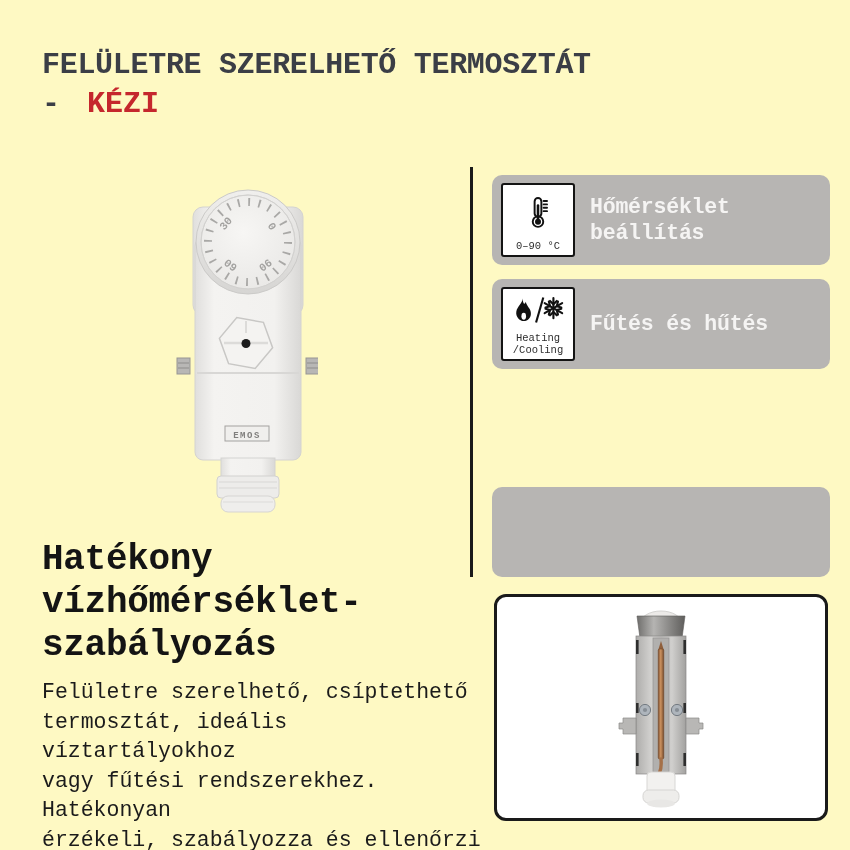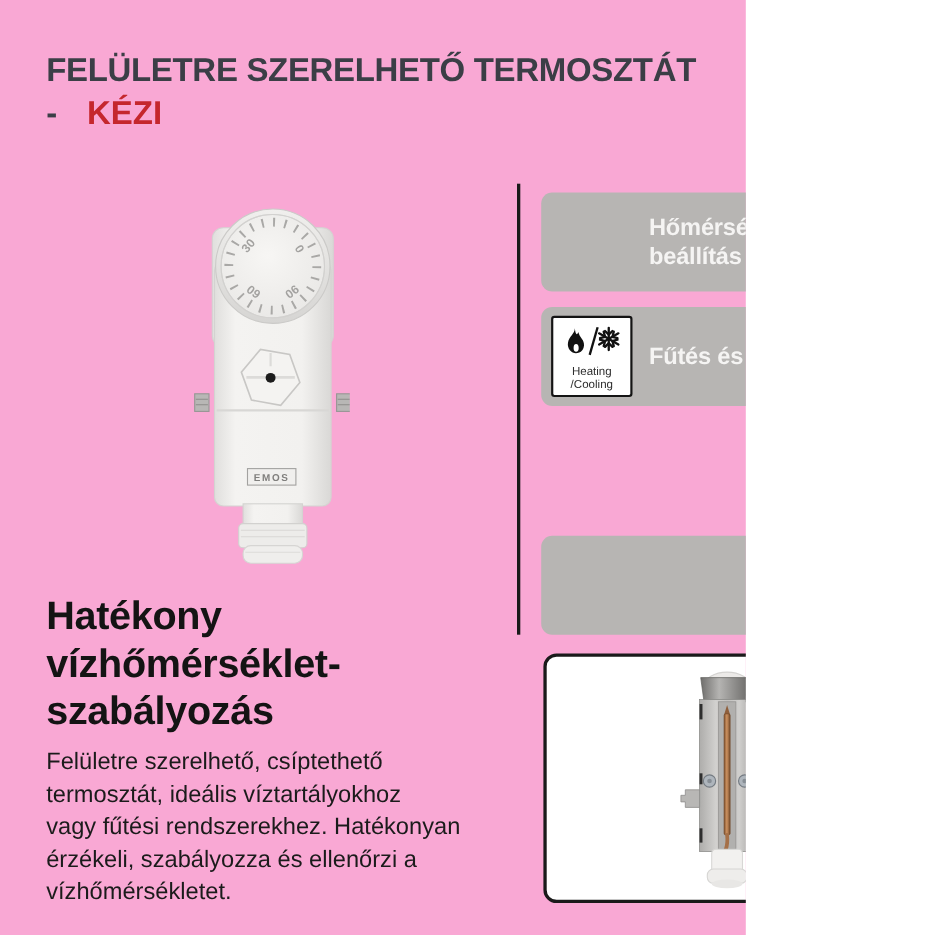--- a/index.html
+++ b/index.html
@@ -1,18 +1,18 @@
 <!DOCTYPE html>
 <html><head>
 <meta charset="utf-8">
 <style>
   html,body{margin:0;padding:0;background:#ffffff;}
   #canvas{
-    position:relative;width:678px;height:850px;background:#f9a8d4;overflow:hidden;
-    font-family:Liberation Sans, sans-serif;
+    position:relative;width:850px;height:850px;background:#fef9c3;overflow:hidden;
+    font-family:Liberation Mono, monospace;
     -webkit-font-smoothing:antialiased;
   }
   
   .hdr{position:absolute;left:42px;top:46px;}
   .hdr-line1{
     font-size:30px;font-weight:700;letter-spacing:-0.3px;line-height:38px;
     color:#3b3e46;white-space:nowrap;
   }
   .hdr-line2{font-size:30px;font-weight:700;line-height:40px;color:#3b3e46;}
   .hdr-line2 .accent{color:#c5272d;margin-left:20px;}
@@ -134,20 +134,35 @@
       <g>
         <rect x="49" y="238" width="44" height="15" fill="#f0efed" stroke="#a3a2a0"></rect>
         <text x="71" y="249.5" text-anchor="middle" font-size="9" font-weight="700" letter-spacing="1.5" fill="#807f7d">EMOS</text>
       </g>
     </svg>
   </div>
 
   <div class="v-rule"></div>
 
   <div class="feature-row" style="top:175px;">
+    <div class="icon-tile">
+      <svg width="30" height="42" viewBox="0 0 40 46">
+        <g stroke="#111" stroke-width="2.6" fill="none" stroke-linecap="round">
+          <rect x="15.5" y="3" width="9" height="25" rx="4.5"></rect>
+          <circle cx="20" cy="34.5" r="7"></circle>
+          <line x1="27.5" y1="7" x2="32" y2="7"></line>
+            <line x1="27.5" y1="11.5" x2="32" y2="11.5"></line>
+          <line x1="27.5" y1="16" x2="32" y2="16"></line>
+            <line x1="27.5" y1="20.5" x2="32" y2="20.5"></line>
+        </g>
+        <circle cx="20" cy="34.5" r="4" fill="#111"></circle>
+        <line x1="20" y1="31" x2="20" y2="13" stroke="#111" stroke-width="3.4" stroke-linecap="round"></line>
+      </svg>
+      <div class="icon-caption">0–90 °C</div>
+    </div>
     <div class="label">Hőmérséklet
 beállítás</div>
   </div>
 
   <div class="feature-row" style="top:279px;">
     <div class="icon-tile">
       <svg width="52" height="32" viewBox="0 0 54 32">
         <path d="M11 3 C11 8 5.5 11 4.5 16.5 C3.5 22 8 26.5 12 26.5 C16.5 26.5 20.5 22.5 19.5 17 C18.8 13 15.5 11.5 14.3 6.5 C13.3 9.5 11.6 9.8 11 3 Z" fill="#111"></path>
         <ellipse cx="12.2" cy="21.5" rx="2.4" ry="3.6" fill="#fff"></ellipse>
         <line x1="25" y1="28" x2="32.5" y2="2" stroke="#111" stroke-width="2.2"></line>

